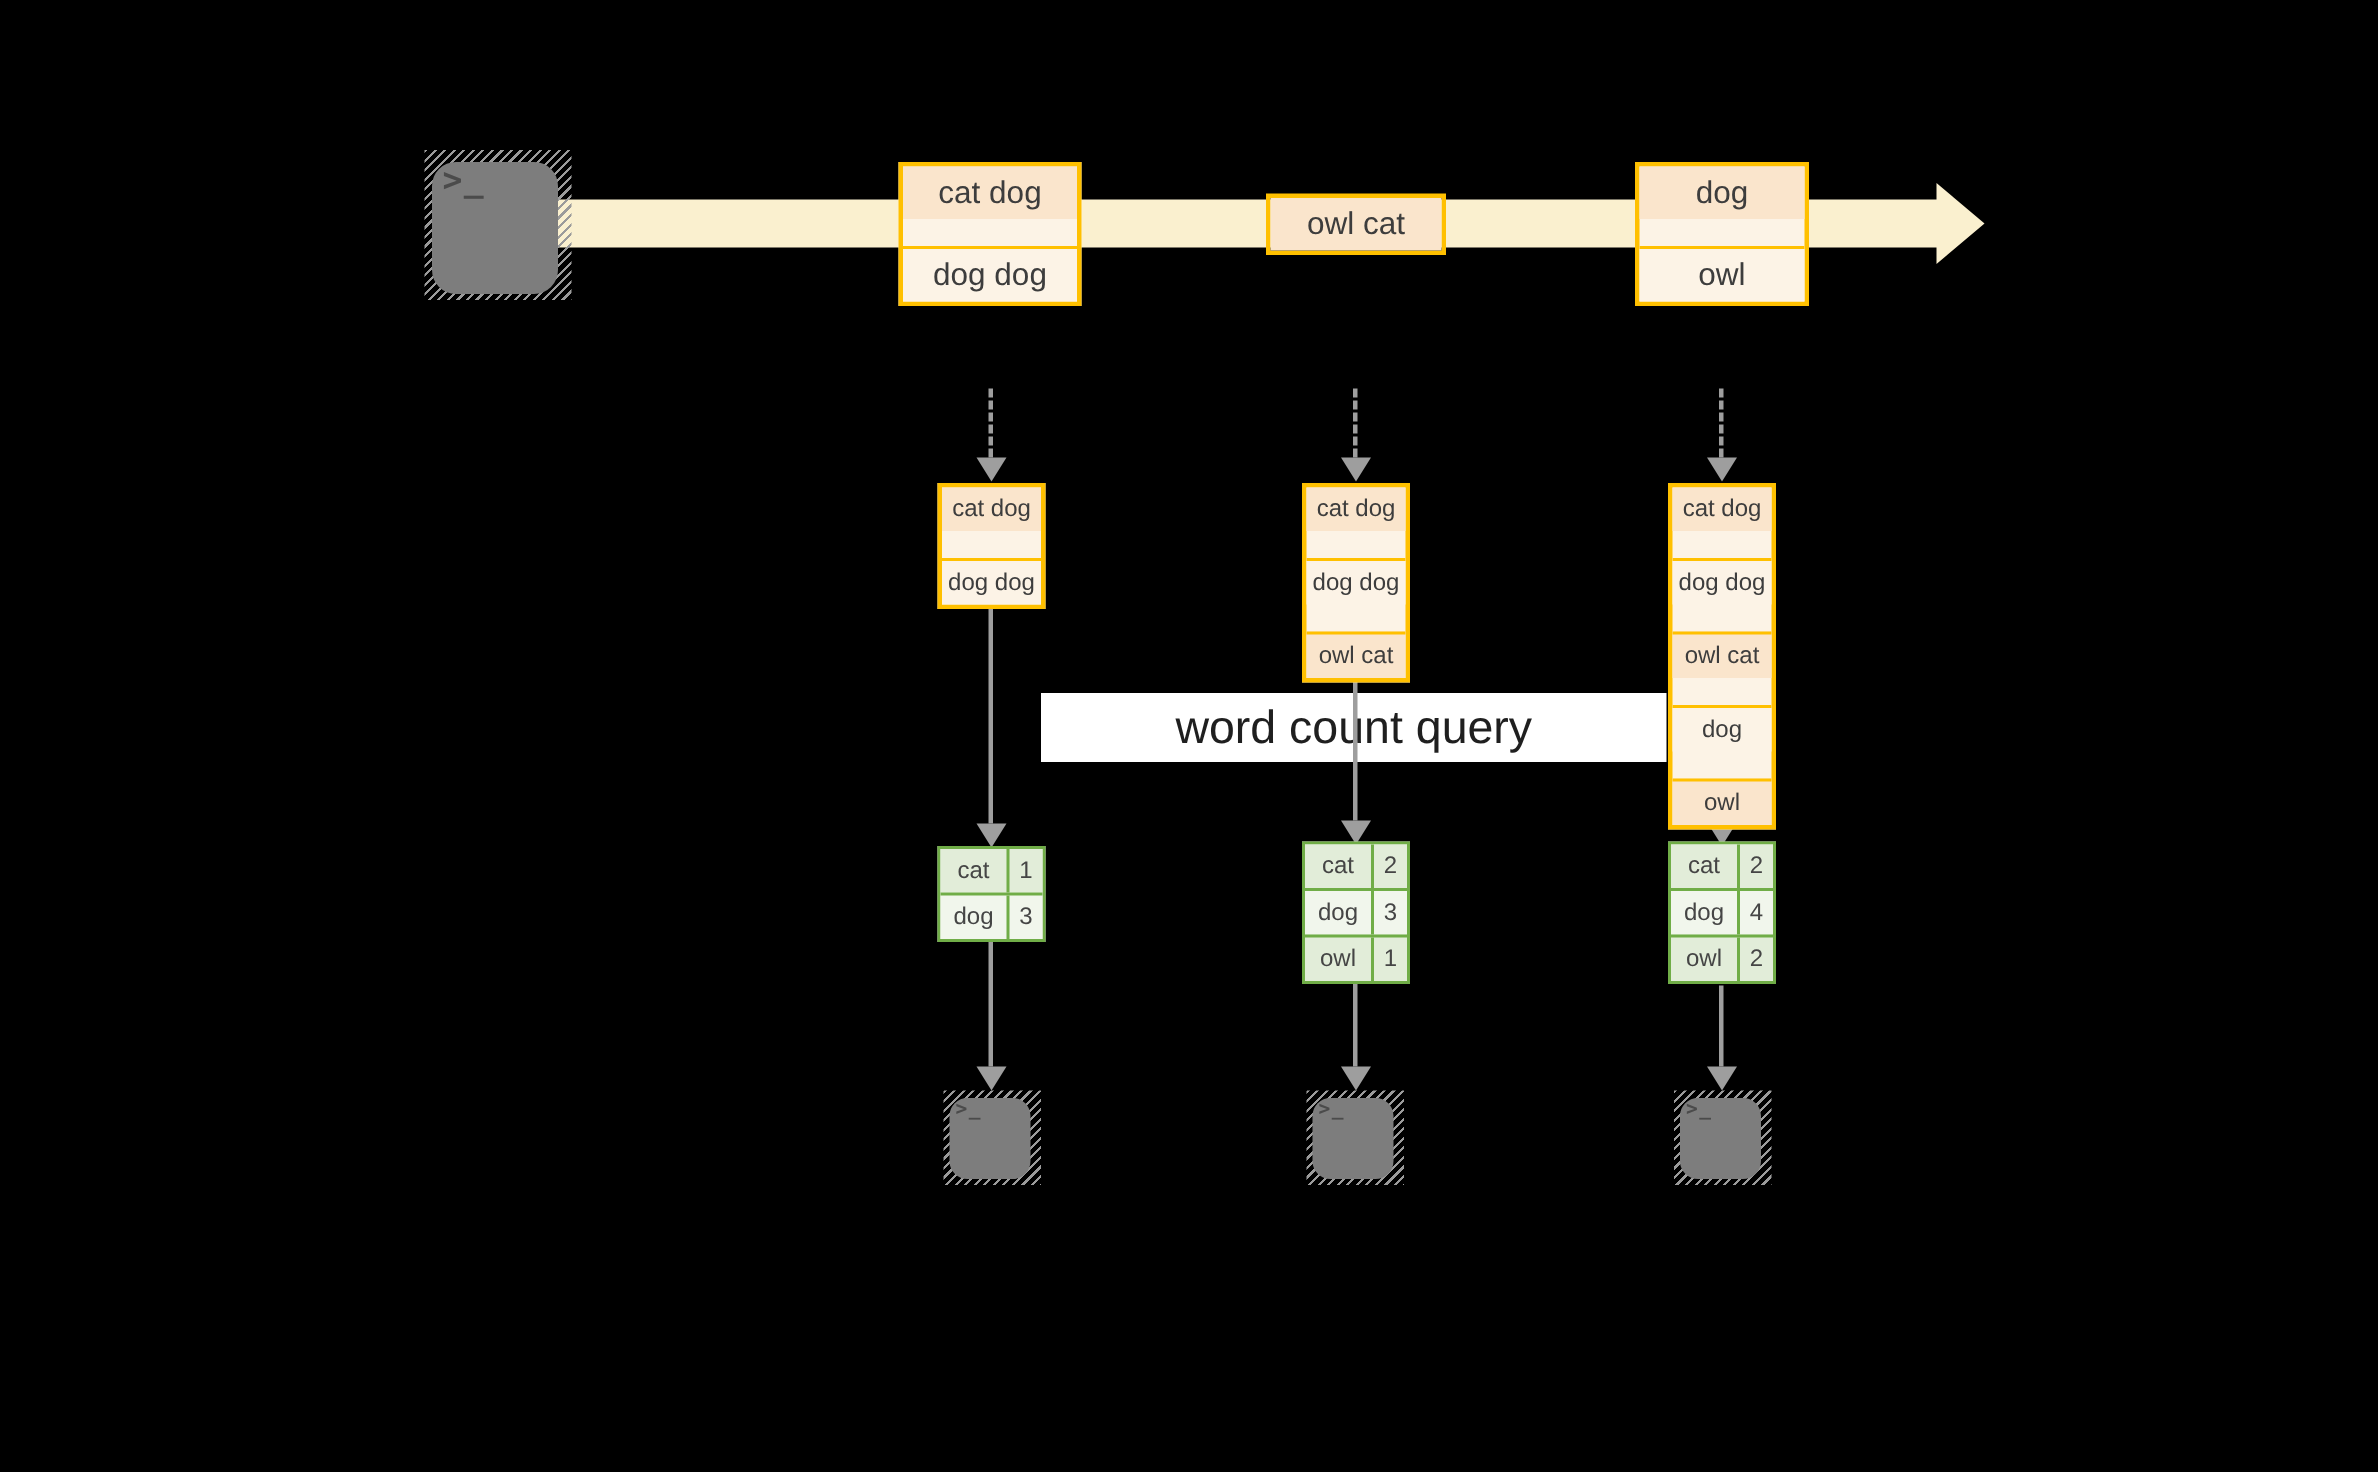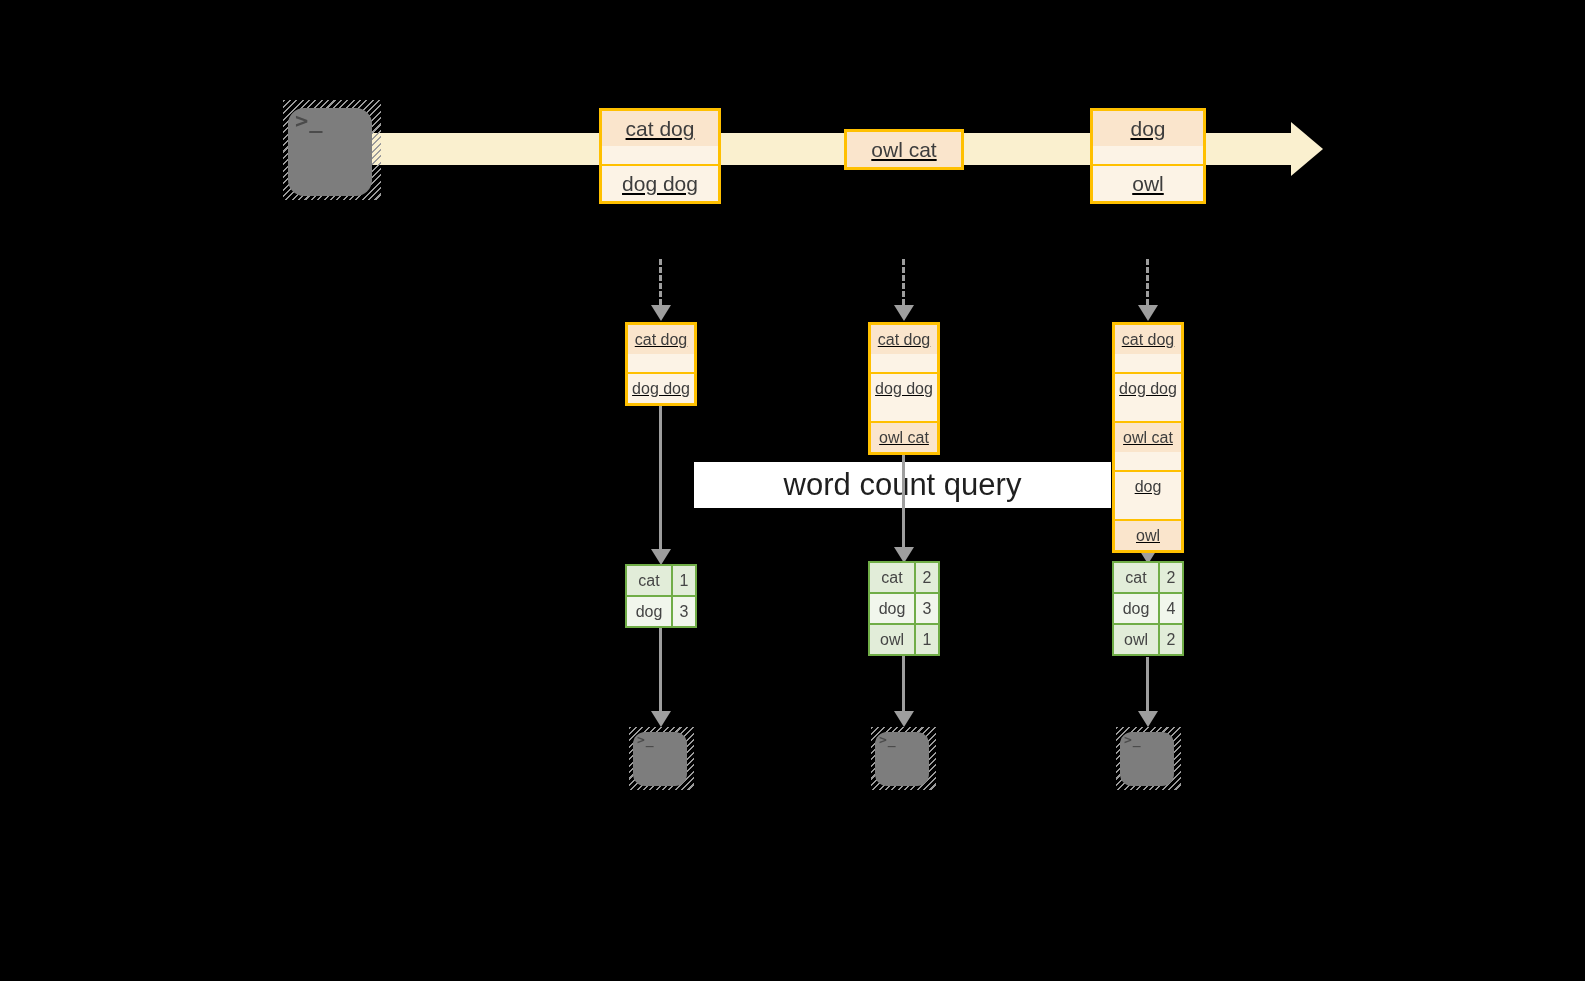--- a/index.html
+++ b/index.html
@@ -35,21 +35,21 @@
   .sink-terminal .tscreen{left:4px;top:5px;right:7px;bottom:4px;border-radius:12px;}
   .sink-terminal .glyph{left:8px;top:5px;font-size:13px;}
 
   
   #tl-band{position:absolute;left:372px;top:133px;width:920px;height:32px;background:var(--band);z-index:1;}
   #tl-head{position:absolute;left:1291px;top:122px;width:0;height:0;z-index:1;
     border-top:27px solid transparent;border-bottom:27px solid transparent;border-left:32px solid var(--band);}
 
   
   .event-box,.batch-box{position:absolute;z-index:3;border:3px solid var(--accent_orange);
-    box-sizing:border-box;background:var(--cream);text-decoration:underline;}
+    box-sizing:border-box;background:var(--cream);}
   .event-box .row{height:35px;line-height:35px;font-size:21px;text-align:center;color:var(--box_text);}
   .batch-box .row{height:29px;line-height:29px;font-size:16px;text-align:center;color:var(--box_text);}
   .row.dk{background:var(--peach);} .row.lt{background:var(--cream);}
   .event-box .row + .row, .batch-box .row + .row{border-top:2px solid var(--accent_orange);margin-top:18px;}
   #event-1{left:599px;top:108px;width:122px;}
   #event-2{left:844px;top:129px;width:120px;}
   #event-3{left:1090px;top:108px;width:116px;}
   #batch-1{left:625px;top:322px;width:72px;}
   #batch-2{left:868px;top:322px;width:72px;}
   #batch-3{left:1112px;top:322px;width:72px;}

